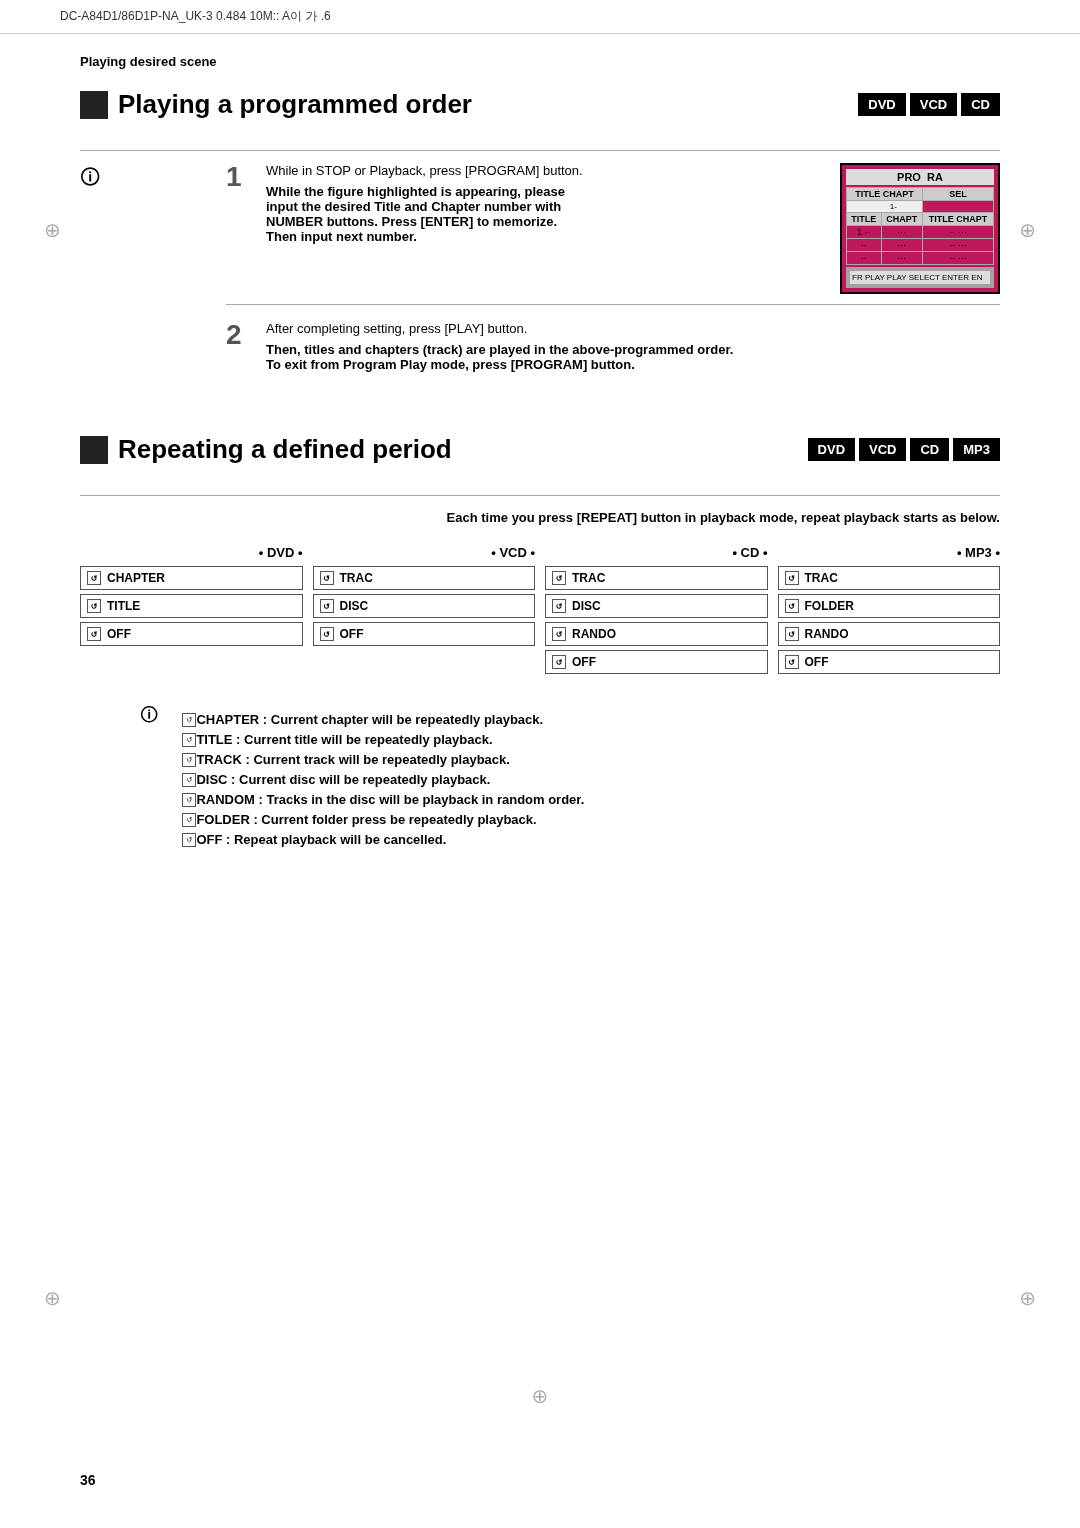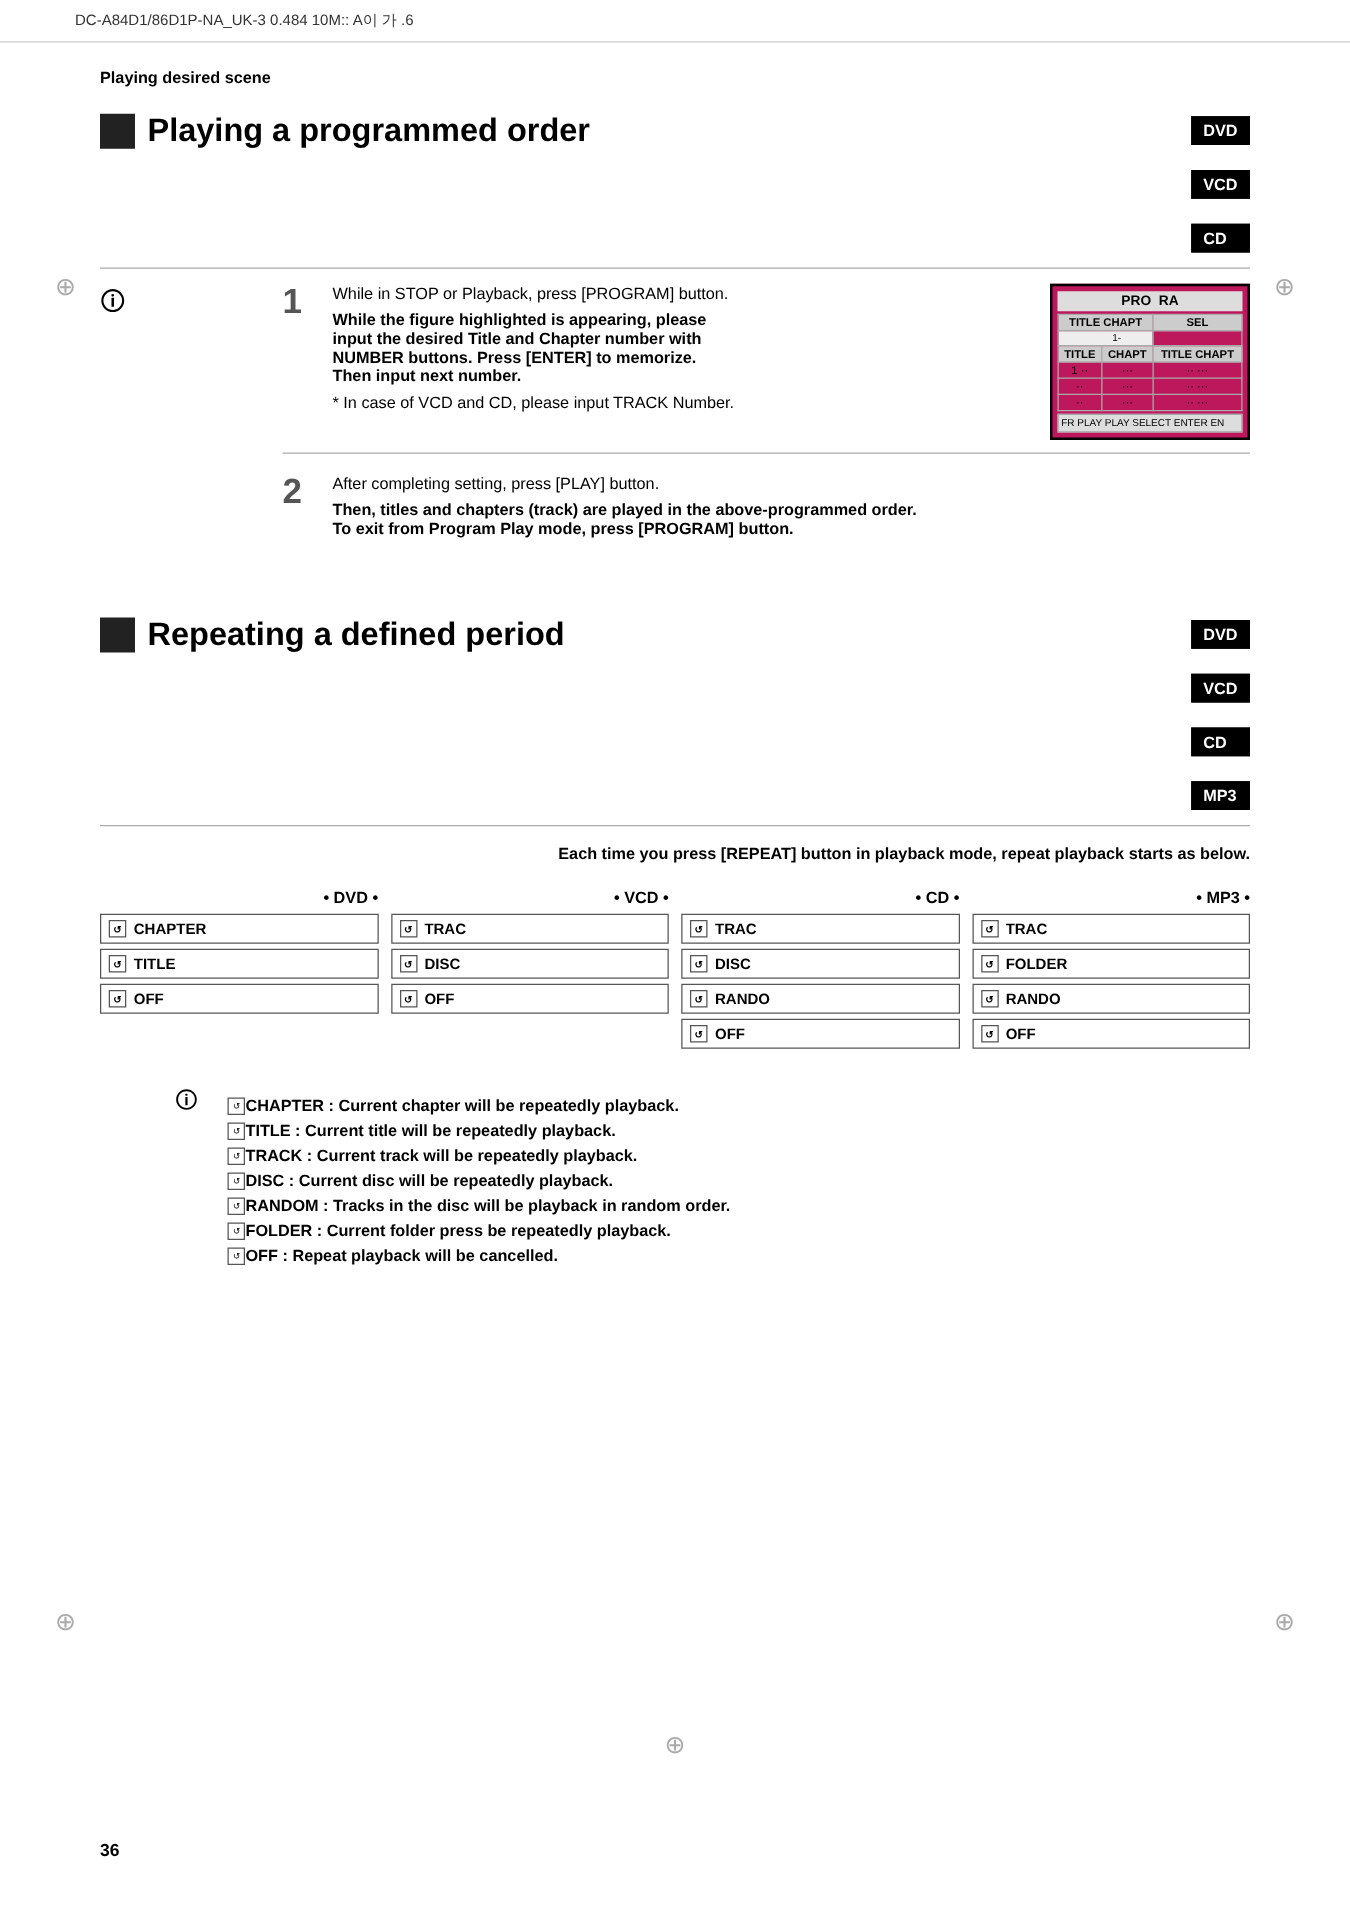--- a/index.html
+++ b/index.html
@@ -44,24 +44,23 @@
       flex-shrink: 0;
     }
     .section-title-text {
       font-size: 26px;
       font-weight: bold;
     }
 
     
     .format-badges {
       display: flex;
-      gap: 20px;
+      gap: 4px;
       float: right;
       margin-top: 4px;
-      flex-direction: column;
     }
     .format-badge {
       border: 2px solid #000;
       padding: 2px 8px;
       font-size: 13px;
       font-weight: bold;
     }
     .format-badge.active {
       background: #000;
       color: #fff;
@@ -172,21 +171,21 @@
       font-weight: bold;
     }
 
     .prog-table-buttons {
       display: flex;
       justify-content: space-between;
       background: #ddd;
       padding: 2px;
       font-size: 8px;
       margin-top: 2px;
-      border: 1px solid #a3a3a3;
+      border: 4px solid #a3a3a3;
     }
 
     .step1-text {
       flex: 1;
     }
 
     
     .repeat-section {
       margin-top: 30px;
     }
@@ -310,21 +309,20 @@
       </div>
     </div>
 
     <div class="steps-container" style="flex:1;">
 
       <div class="step">
         <div class="step-number">1</div>
         <div class="step-content step1-text">
           <p>While in STOP or Playback, press [PROGRAM] button.</p>
           <p class="bold-text">While the figure highlighted is appearing, please<br>input the desired Title and Chapter number with<br>NUMBER buttons. Press [ENTER] to memorize.<br>Then input next number.</p>
-          <p class="step-note">* In case of VCD and CD, please input TRACK Number.</p>
         </div>
 
         <div class="program-table-container">
           <div class="prog-table-title">PRO&nbsp;&nbsp;RA</div>
           <table class="prog-table">
             <thead>
               <tr>
                 <th colspan="2">TITLE CHAPT</th>
                 <th>SEL</th>
               </tr>

